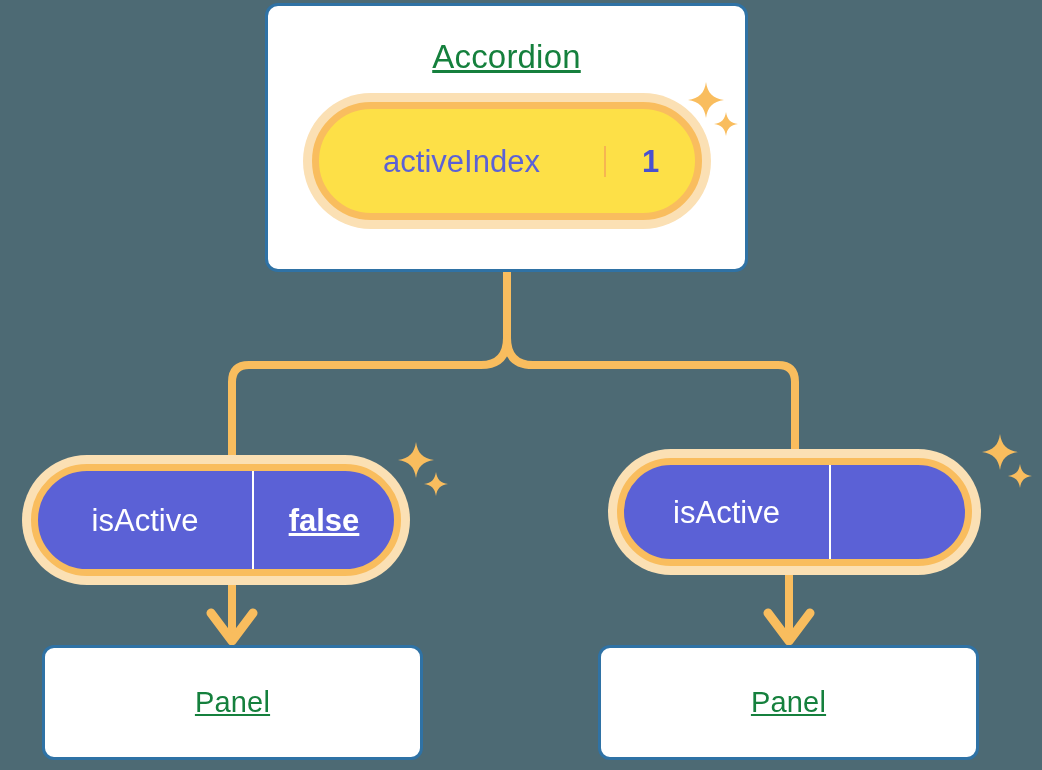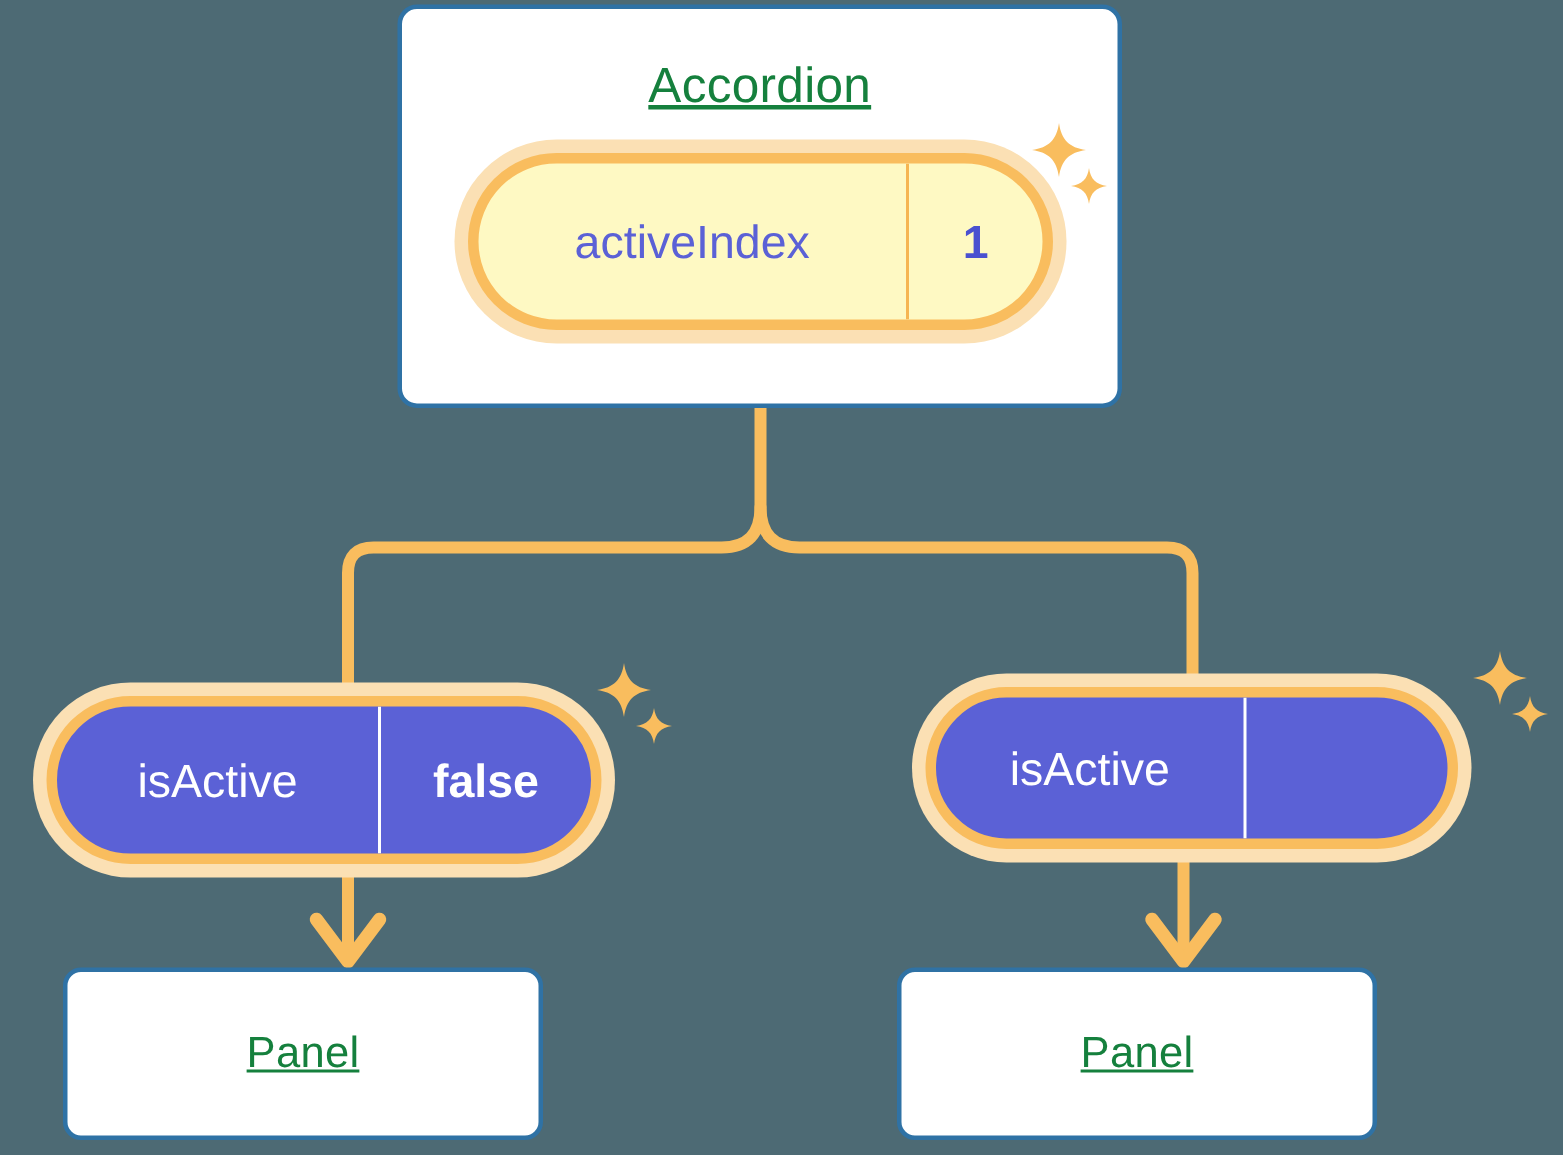--- a/index.html
+++ b/index.html
@@ -52,21 +52,21 @@
   #accordion-card {
     left: 265px;
     top: 3px;
     width: 483px;
     height: 269px;
     padding-top: 34px;
   }
 
   
   .panel-card {
-    width: 320px;
+    width: 381px;
     height: 115px;
     justify-content: center;
     border-radius: 12px;
   }
   #panel-card-left  { left: 42px;  top: 645px; }
   #panel-card-right { left: 598px; top: 645px; }
   .panel-card .comp-title { font-size: 29px; }
 
   
   .state-pill {
@@ -83,21 +83,22 @@
     display: flex;
     align-items: center;
     justify-content: center;
     box-sizing: border-box;
     white-space: nowrap;
     line-height: 1;
   }
 
   
   .state-pill.light {
-    background: #fef9c3;
+    background: #fde047;
+    align-items: center;
   }
   .state-pill.light .pill-key {
     color: #5b61d6;
     font-size: 31px;
     border-right: 2px solid #f6b551;
   }
   .state-pill.light .pill-val {
     color: #4a51d0;
     font-size: 31px;
     font-weight: bold;
@@ -129,21 +130,21 @@
   #pill-active-index .pill-key { width: 287px; }
   #pill-active-index .pill-val { width: 89px; }
 
   #pill-is-active-left {
     left: 31px;
     top: 464px;
     width: 370px;
     height: 112px;
   }
   #pill-is-active-left .pill-key { width: 216px; }
-  #pill-is-active-left .pill-val { width: 140px; }
+  #pill-is-active-left .pill-val { width: 140px; text-decoration: underline; }
 
   #pill-is-active-right {
     left: 617px;
     top: 458px;
     width: 355px;
     height: 108px;
   }
   #pill-is-active-right .pill-key { width: 207px; }
   #pill-is-active-right .pill-val { width: 134px; }
 

